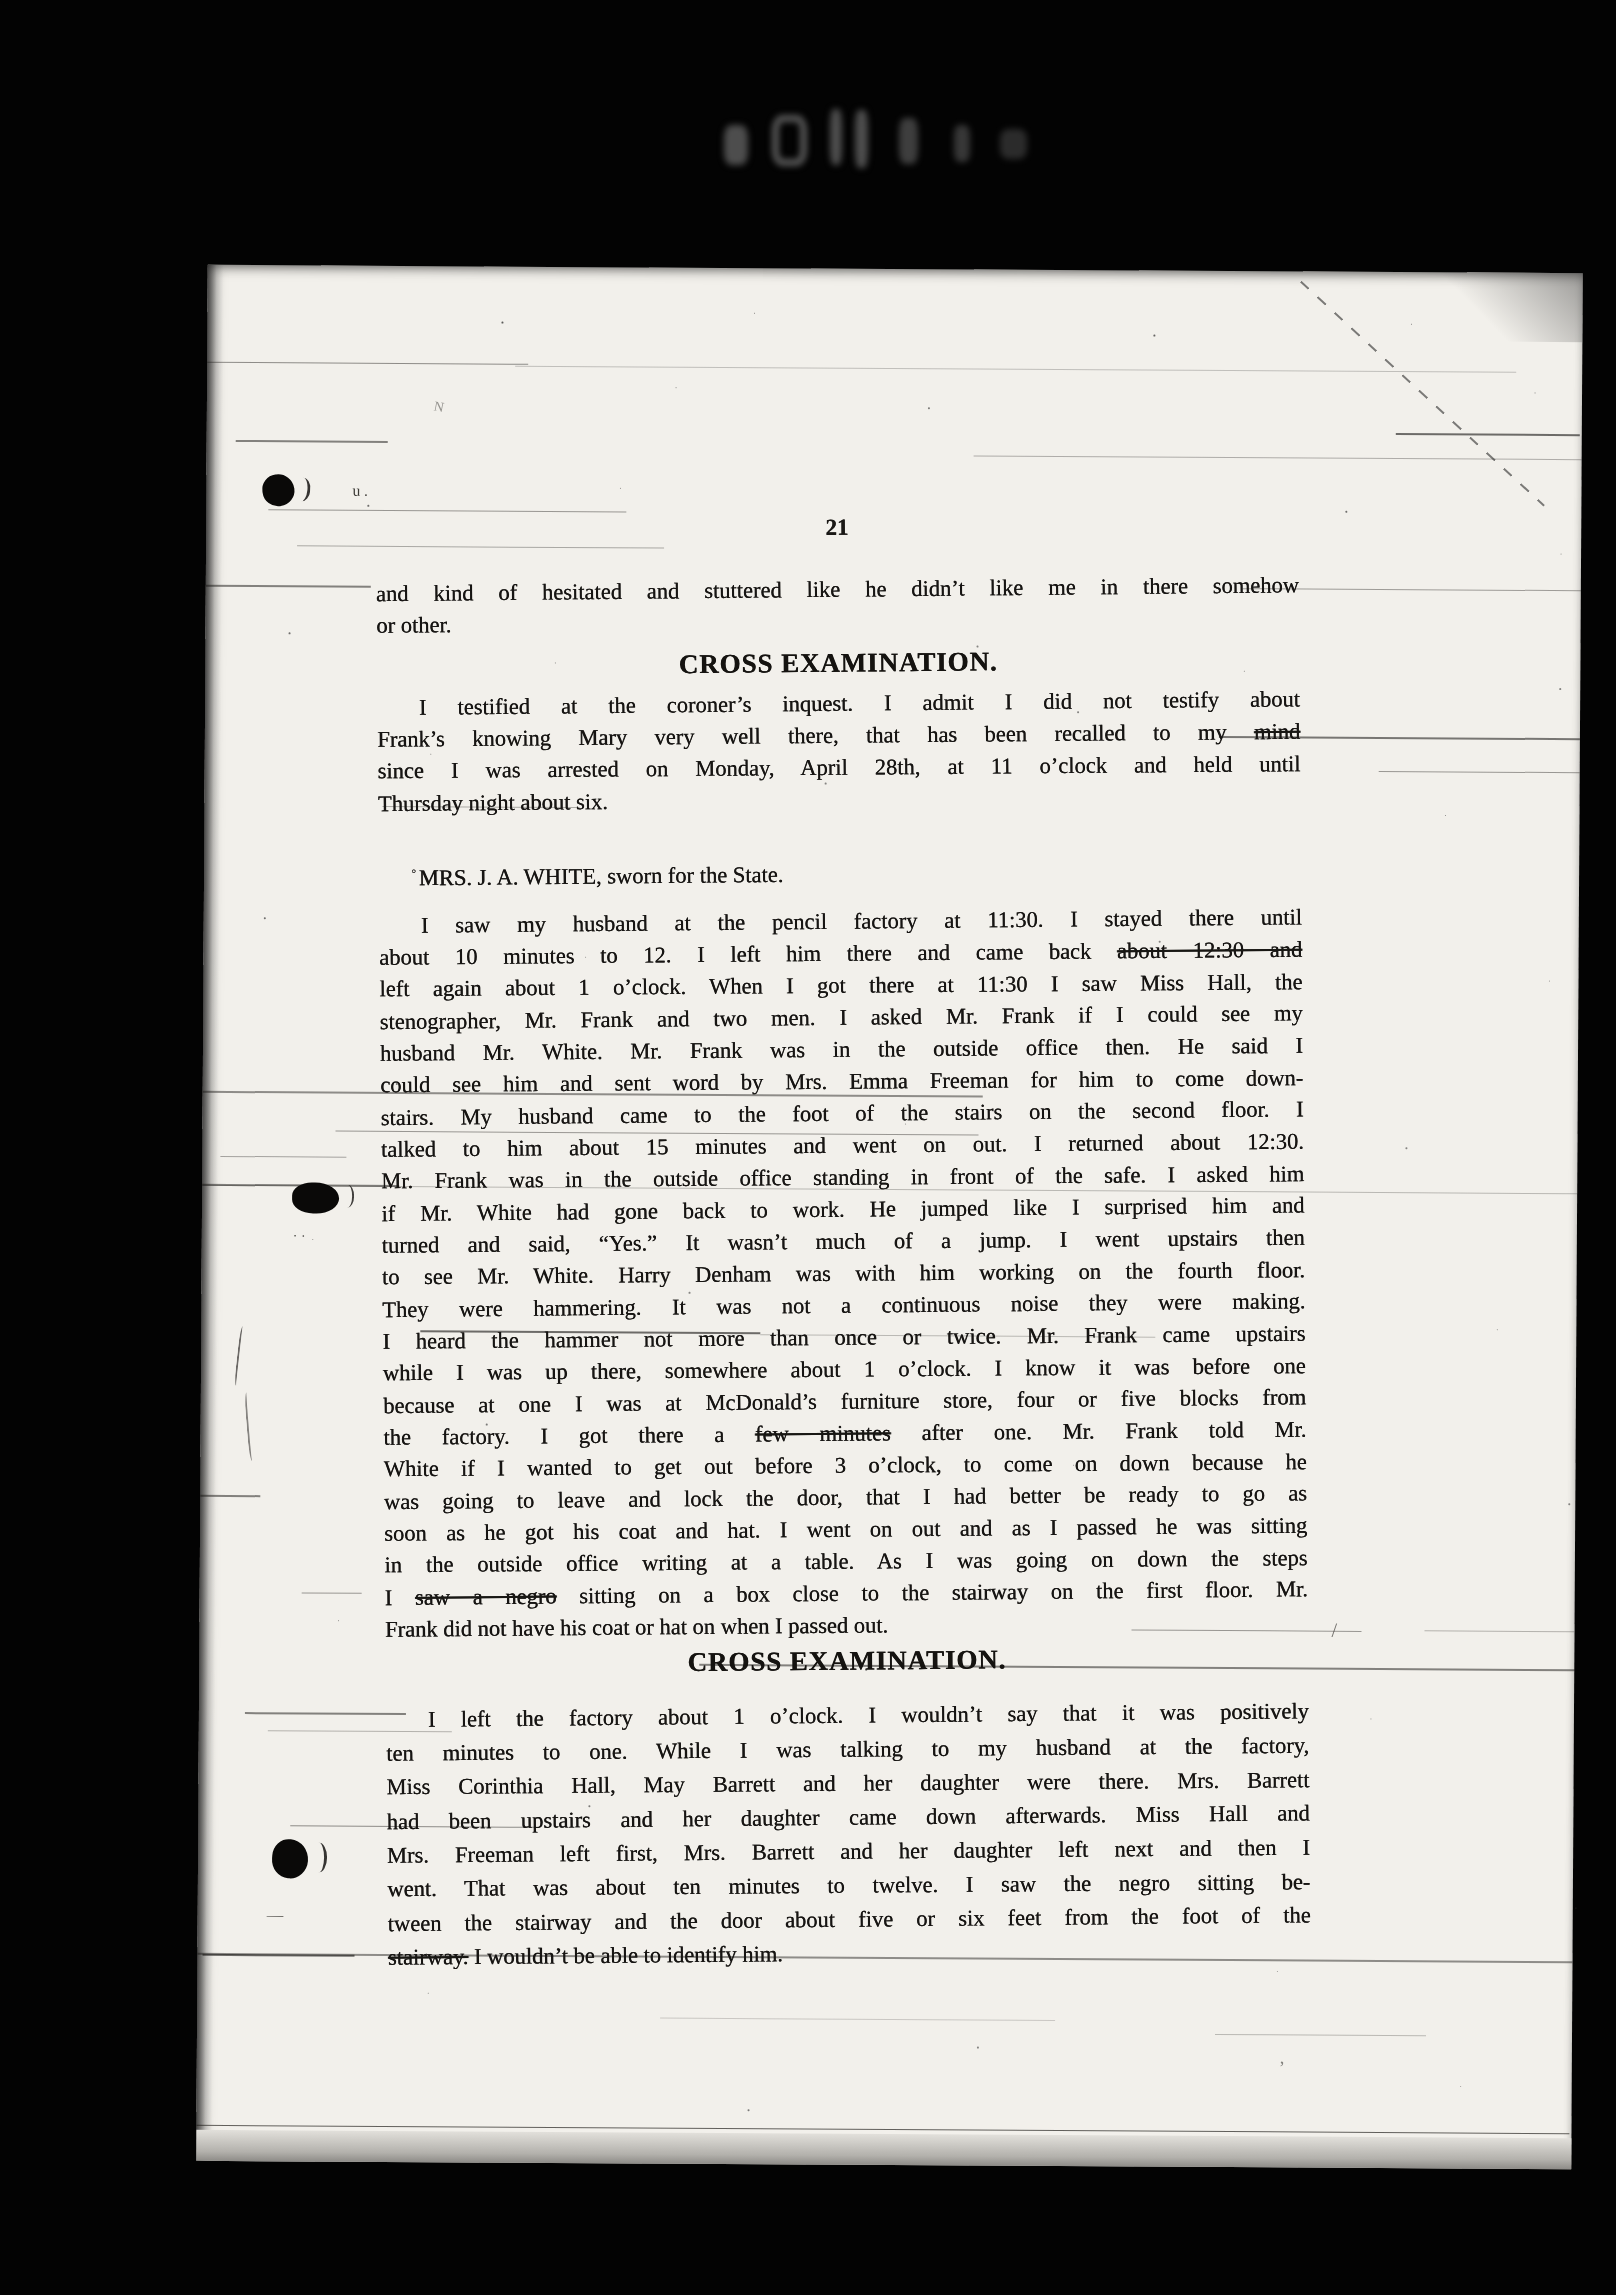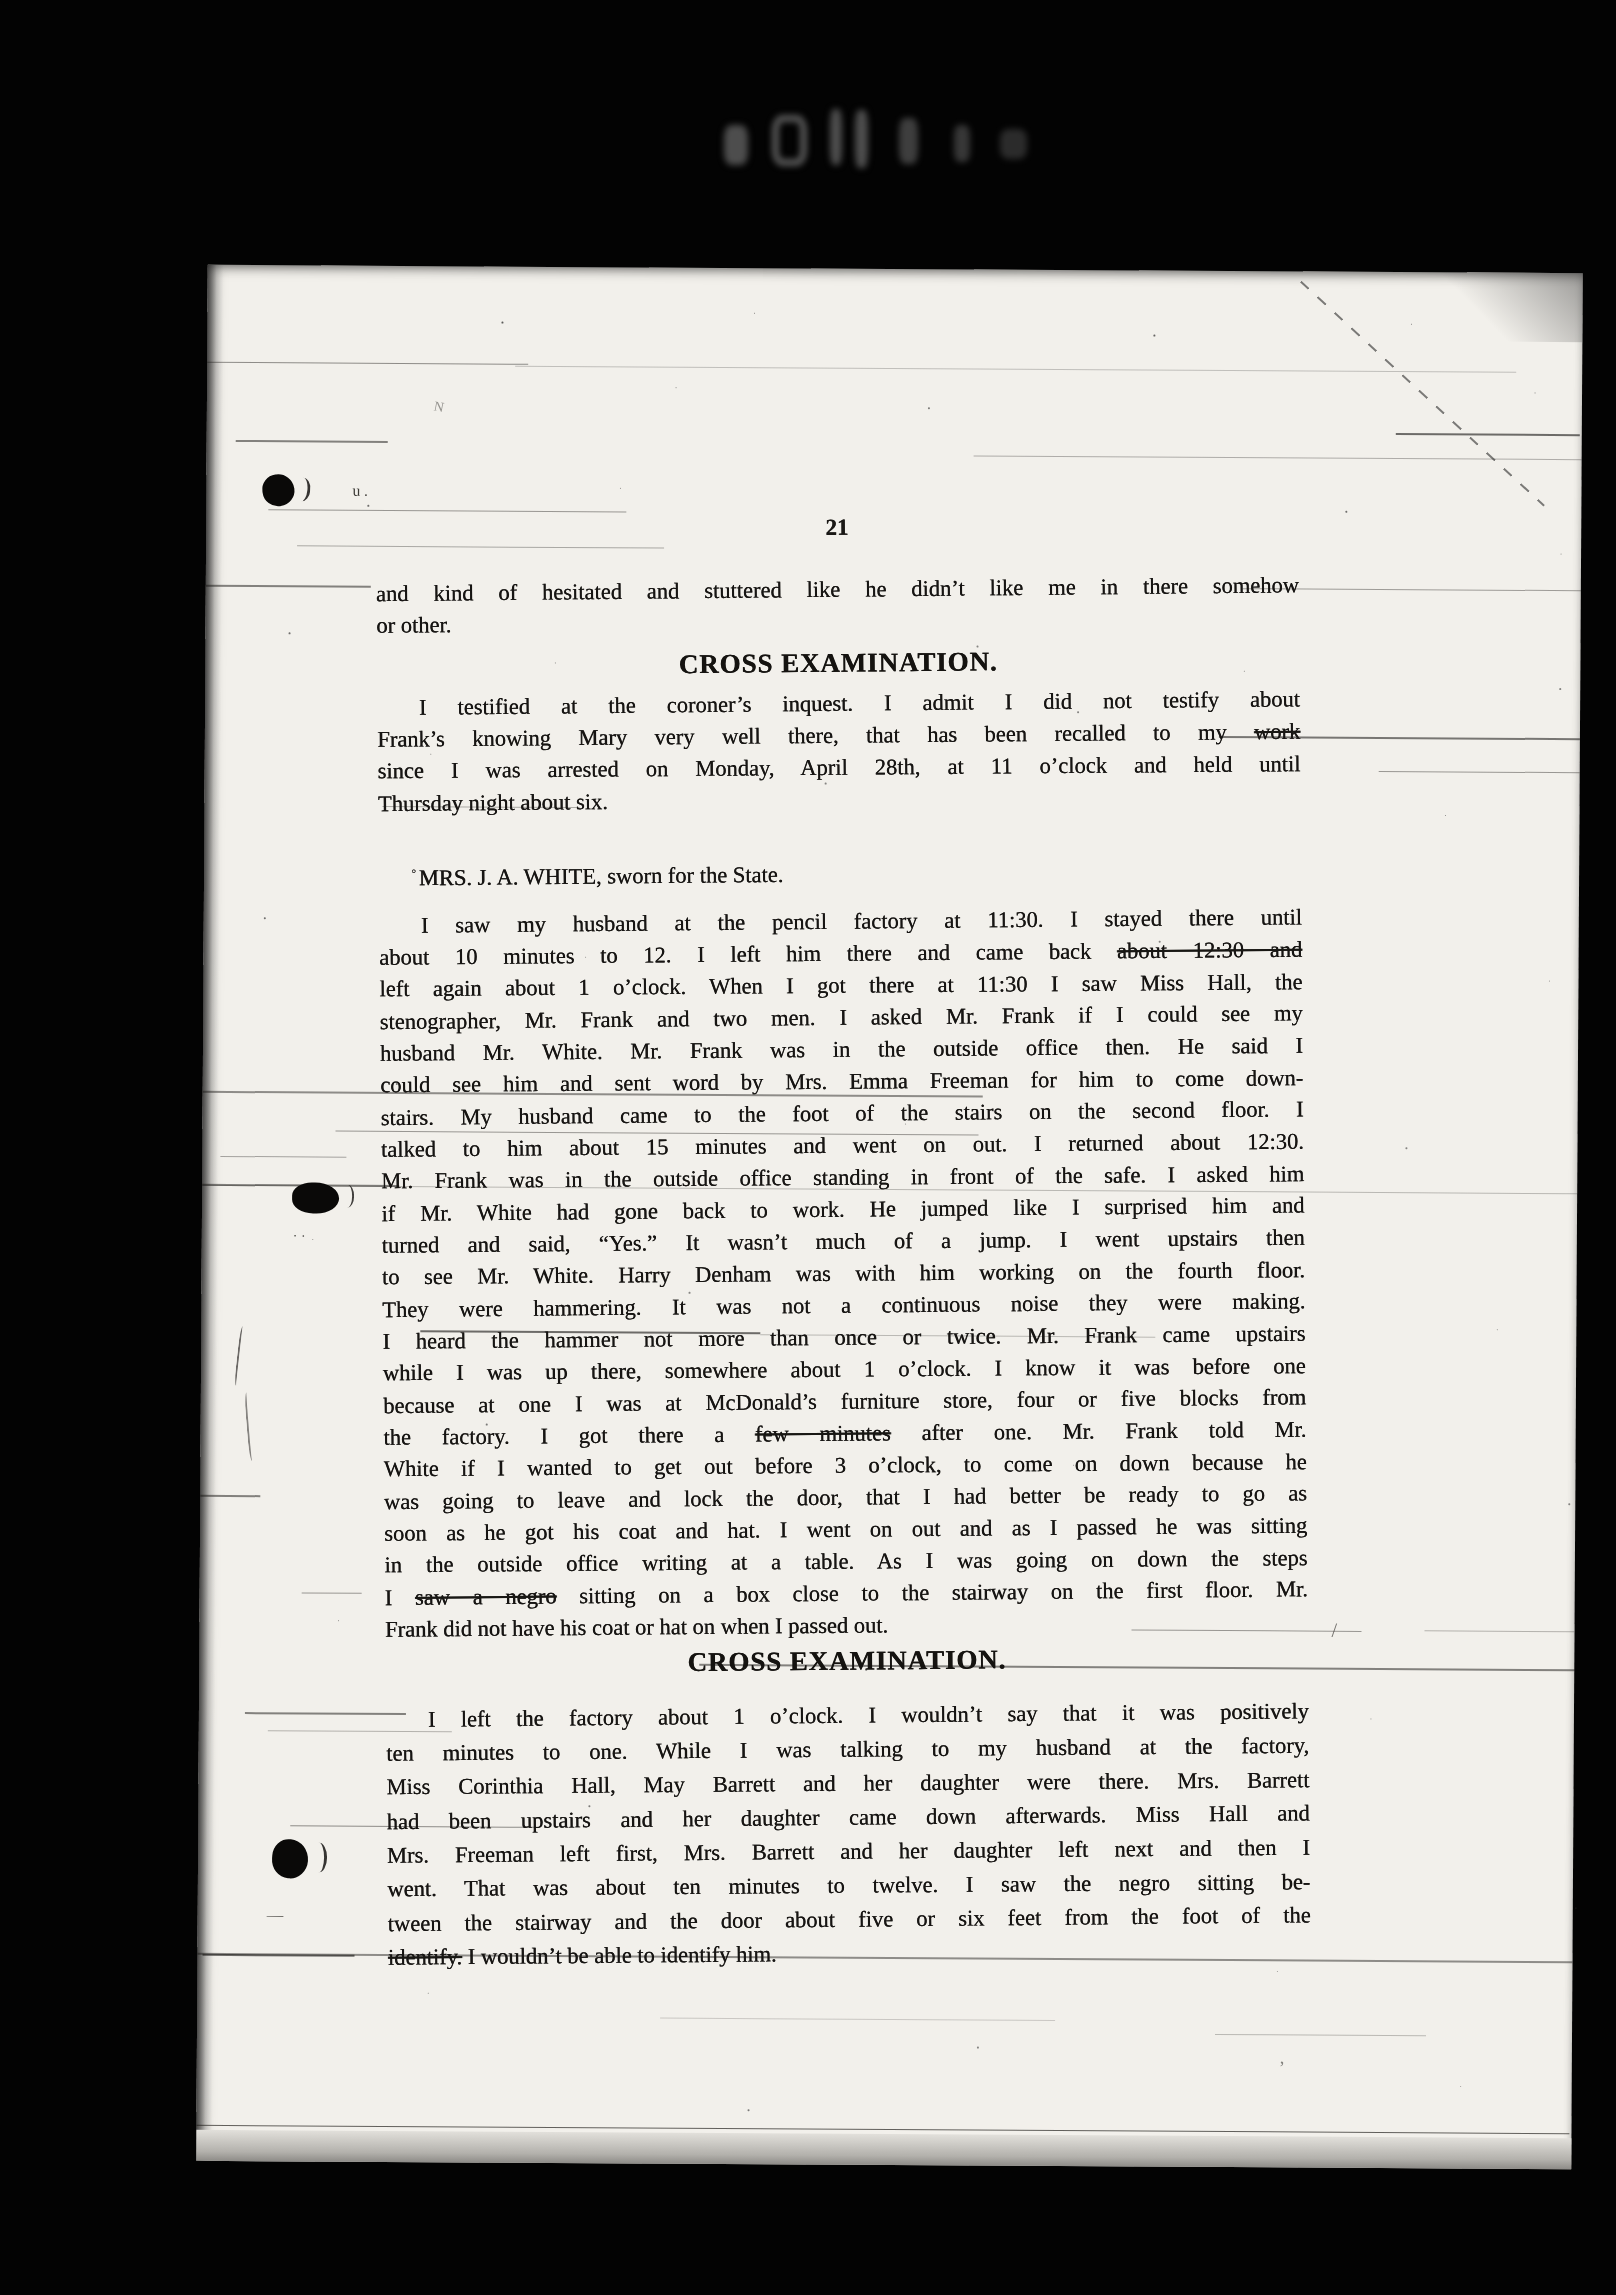--- a/index.html
+++ b/index.html
@@ -174,21 +174,21 @@
 
       <div class="body-block" style="top:305px;">
           <div class="line">and kind of hesitated and stuttered like he didn’t like me in there somehow</div>
           <div class="line last">or other.</div>
         </div>
 
       <div class="heading" style="top:379px;">CROSS EXAMINATION.</div>
 
       <div class="body-block" style="top:419px;">
           <div class="line indent">I testified at the coroner’s inquest. I admit I did not testify about</div>
-          <div class="line">Frank’s knowing Mary very well there, that has been recalled to my <span class="struck">work</span></div>
+          <div class="line">Frank’s knowing Mary very well there, that has been recalled to my <span class="struck">mind</span></div>
           <div class="line">since I was arrested on Monday, April 28th, at 11 o’clock and held until</div>
           <div class="line last">Thursday night about six.</div>
         </div>
 
       <div class="body-block witness" style="top:584px;">
           <div class="line last"><span class="sup">°</span>MRS. J. A. WHITE, sworn for the State.</div>
         </div>
 
       <div class="body-block" style="top:637px;">
           <div class="line indent">I saw my husband at the pencil factory at 11:30. I stayed there until</div>
@@ -219,20 +219,20 @@
       <div class="heading" style="top:1377px;">CROSS EXAMINATION.</div>
 
       <div class="body-block lh75" style="top:1430px;">
           <div class="line indent">I left the factory about 1 o’clock. I wouldn’t say that it was positively</div>
           <div class="line">ten minutes to one. While I was talking to my husband at the factory,</div>
           <div class="line">Miss Corinthia Hall, May Barrett and her daughter were there. Mrs. Barrett</div>
           <div class="line">had been upstairs and her daughter came down afterwards. Miss Hall and</div>
           <div class="line">Mrs. Freeman left first, Mrs. Barrett and her daughter left next and then I</div>
           <div class="line">went. That was about ten minutes to twelve. I saw the negro sitting be-</div>
           <div class="line">tween the stairway and the door about five or six feet from the foot of the</div>
-          <div class="line last"><span class="struck">identify.</span> I wouldn’t be able to identify him.</div>
+          <div class="line last"><span class="struck">stairway.</span> I wouldn’t be able to identify him.</div>
         </div>
     </div>
 
     <div class="page-bottom-edge"></div>
   </div>
 </div>
 
 
 </body></html>

